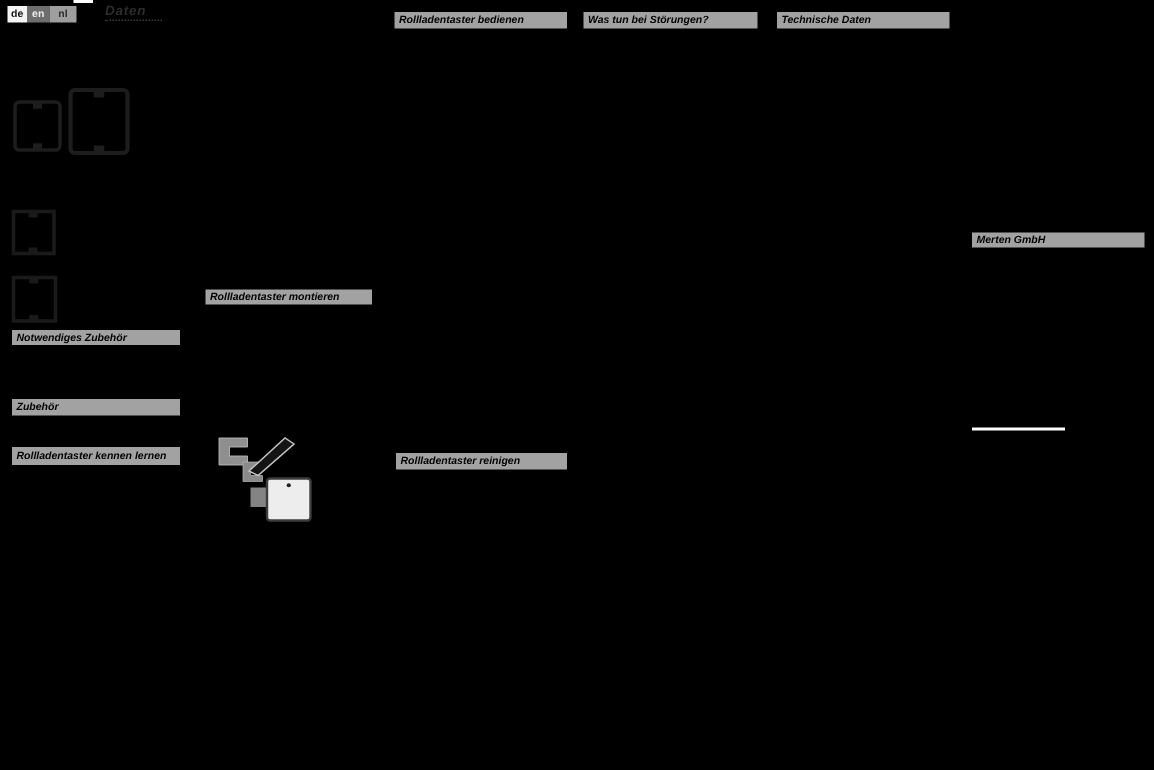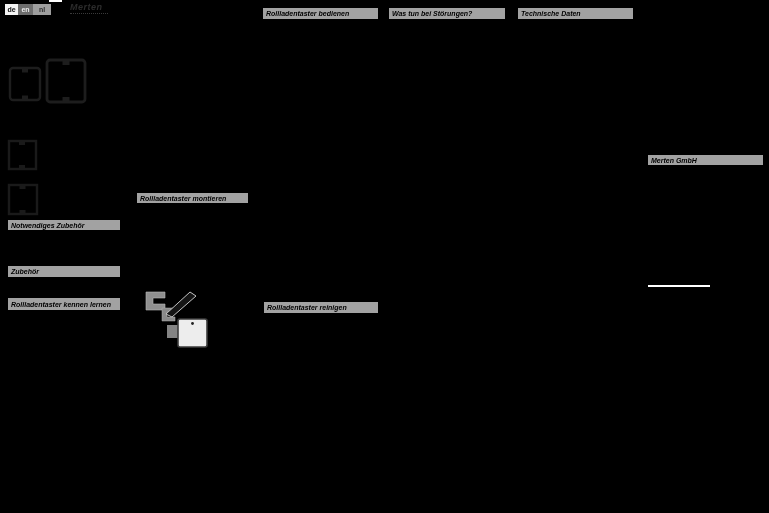--- a/index.html
+++ b/index.html
@@ -44,21 +44,21 @@
 </style>
 </head>
 <body>
 
 <div id="top-strip"></div>
 
 <div class="tab" id="tab-de">de</div>
 <div class="tab" id="tab-en">en</div>
 <div class="tab" id="tab-nl">nl</div>
 
-<div id="logo">Merten</div>
+<div id="logo">Daten</div>
 
 <div class="hdr" id="hdr-bedienen">Rollladentaster bedienen</div>
 <div class="hdr" id="hdr-stoerungen">Was tun bei Störungen?</div>
 <div class="hdr" id="hdr-technische">Technische Daten</div>
 <div class="hdr" id="hdr-merten">Merten GmbH</div>
 <div class="hdr" id="hdr-montieren">Rollladentaster montieren</div>
 <div class="hdr" id="hdr-notwendiges">Notwendiges Zubehör</div>
 <div class="hdr" id="hdr-zubehoer">Zubehör</div>
 <div class="hdr" id="hdr-kennen">Rollladentaster kennen lernen</div>
 <div class="hdr" id="hdr-reinigen">Rollladentaster reinigen</div>

